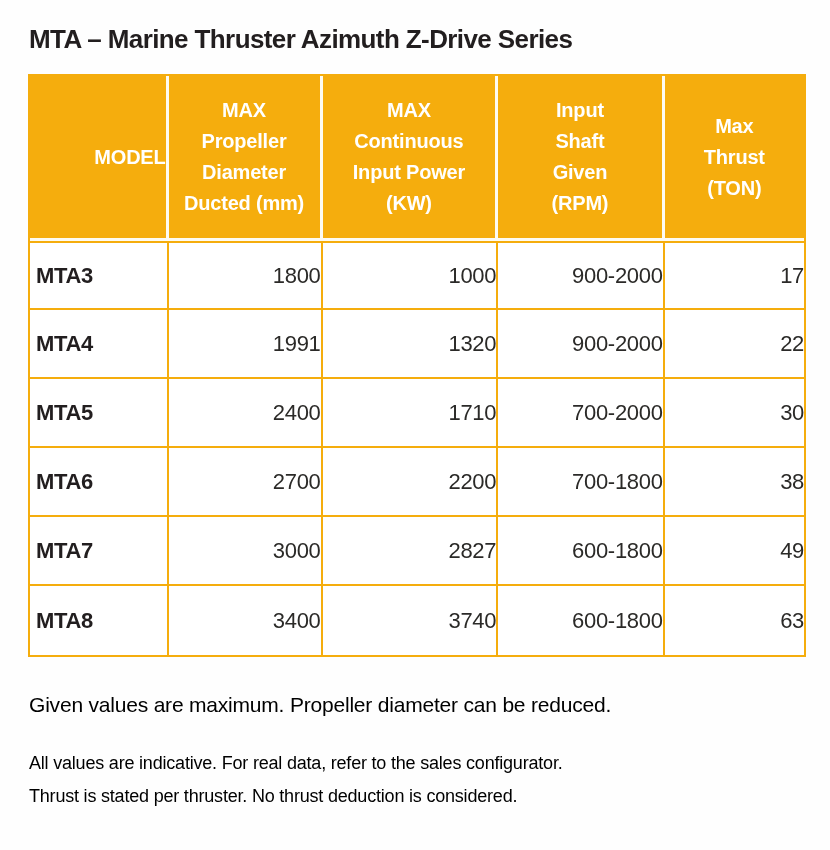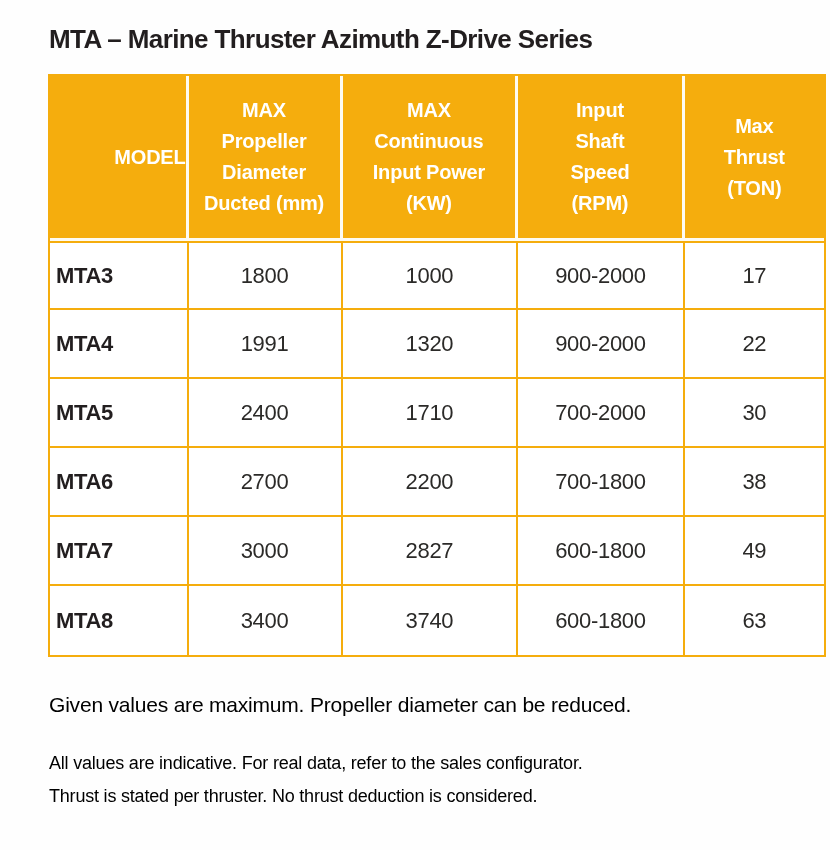--- a/index.html
+++ b/index.html
@@ -9,21 +9,21 @@
     --cell-ink:#2B2A28;
   }
   *{box-sizing:border-box;margin:0;padding:0;}
   html,body{background:#FEFEFE;}
   body{
     width:830px;height:850px;
     font-family:"Liberation Sans","DejaVu Sans",sans-serif;
     color:var(--ink);
     overflow:hidden;
   }
-  .page{width:760px;height:850px;position:relative;margin-left:20px;}
+  .page{width:760px;height:850px;position:relative;}
   .title{
     padding:24px 0 0 29px;
     font-size:26px;
     font-weight:bold;
     letter-spacing:-0.6px;
     color:#221E1F;
     font-stretch:condensed;
   }
   table.spec{
     margin:19px 0 0 28px;
@@ -54,21 +54,21 @@
     font-stretch:condensed;
   }
   th:last-child{border-right:0;}
   th.model-col{text-align:right;padding-left:14px;}
   td{
     background:#FFFFFF;
     height:69px;
     font-size:22px;
     letter-spacing:-0.3px;
     color:var(--cell-ink);
-    text-align:center;
+    text-align:right;
     vertical-align:middle;
     border-right:2px solid var(--orange);
     border-bottom:2px solid var(--orange);
     font-stretch:condensed;
   }
   td:last-child{border-right:0;}
   tbody tr:first-child td{border-top:2px solid var(--orange);}
   tbody tr:last-child td{border-bottom:0;}
   td.model{
     text-align:left;
@@ -101,21 +101,21 @@
         <th>MAX
 Propeller
 Diameter
 Ducted (mm)</th>
         <th>MAX
 Continuous
 Input Power
 (KW)</th>
         <th>Input
 Shaft
-Speed
+Given
 (RPM)</th>
         <th>Max
 Thrust
 (TON)</th>
       </tr>
     </thead>
     <tbody>
       <tr>
         <td class="model">MTA3</td>
         <td>1800</td>

